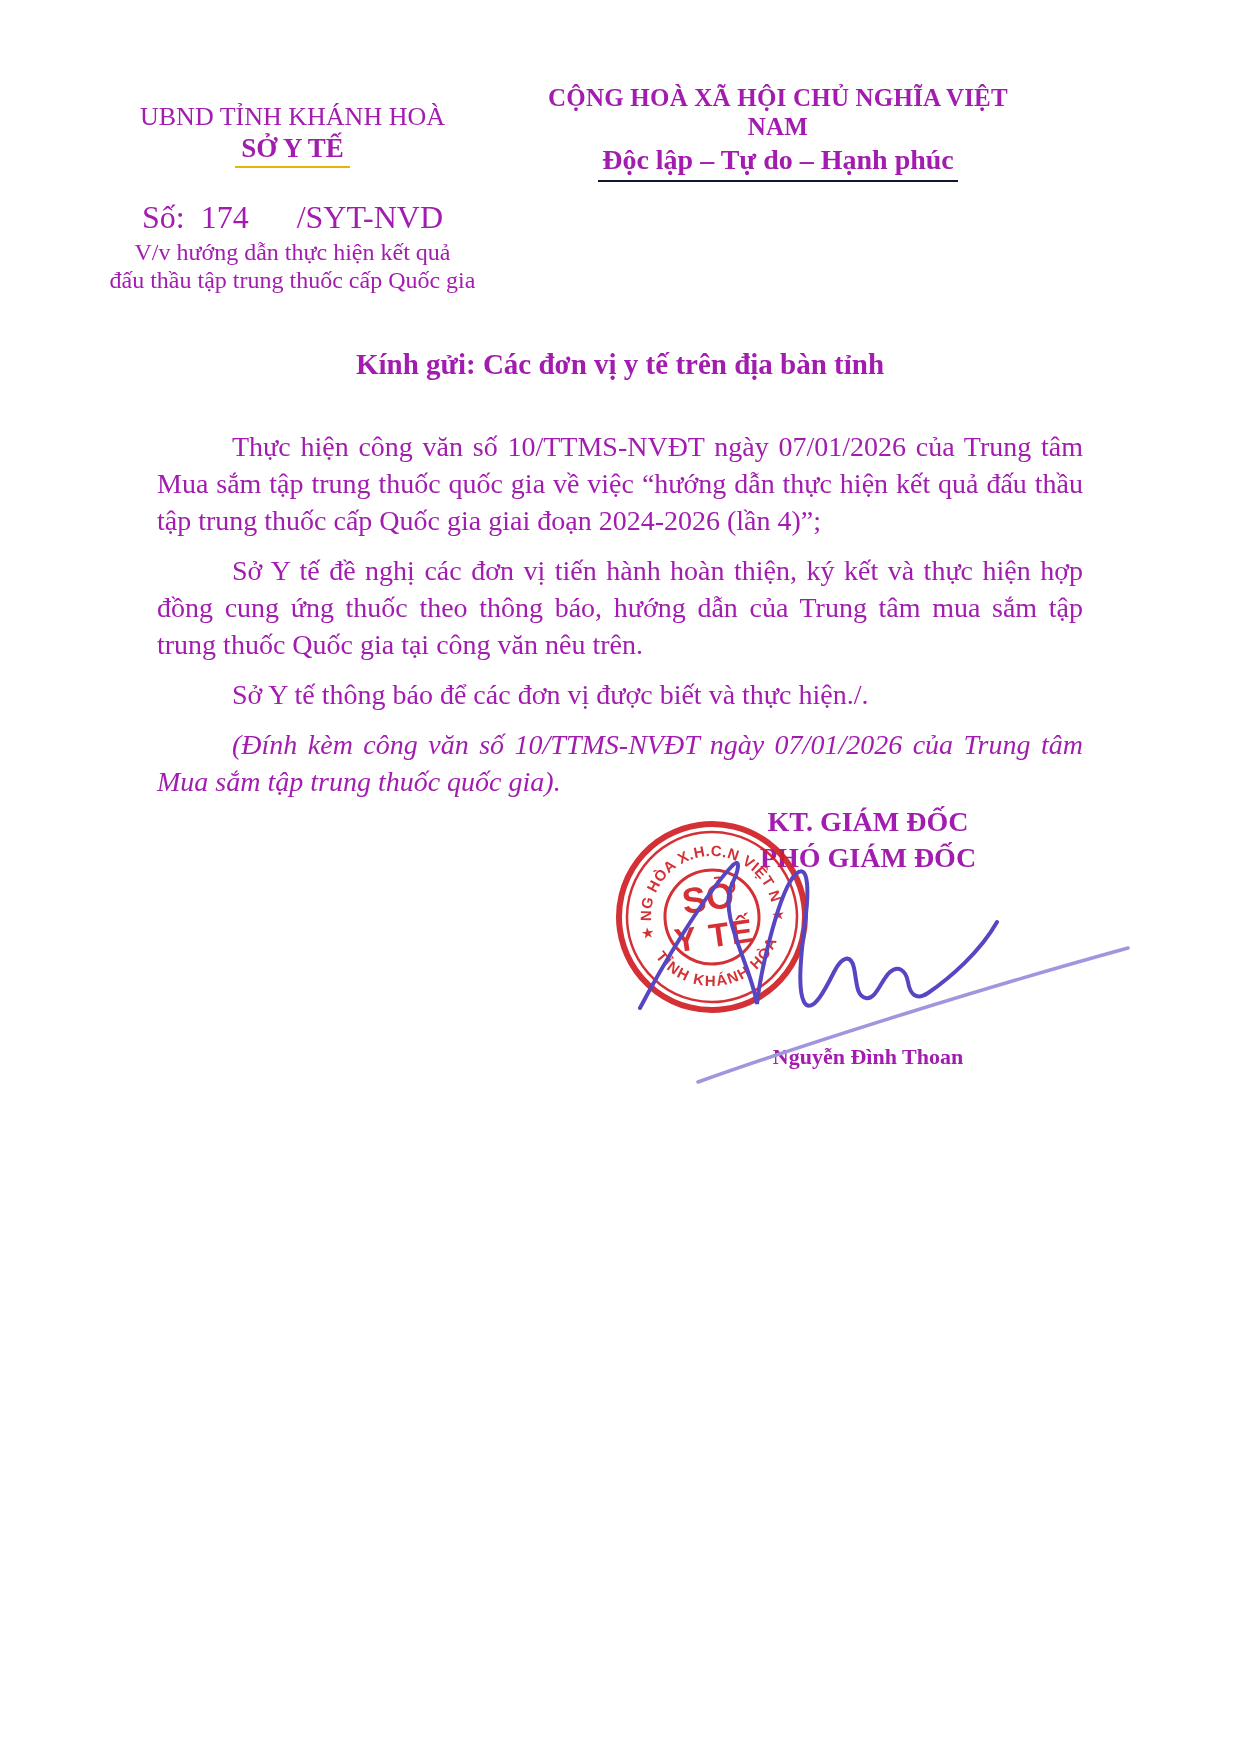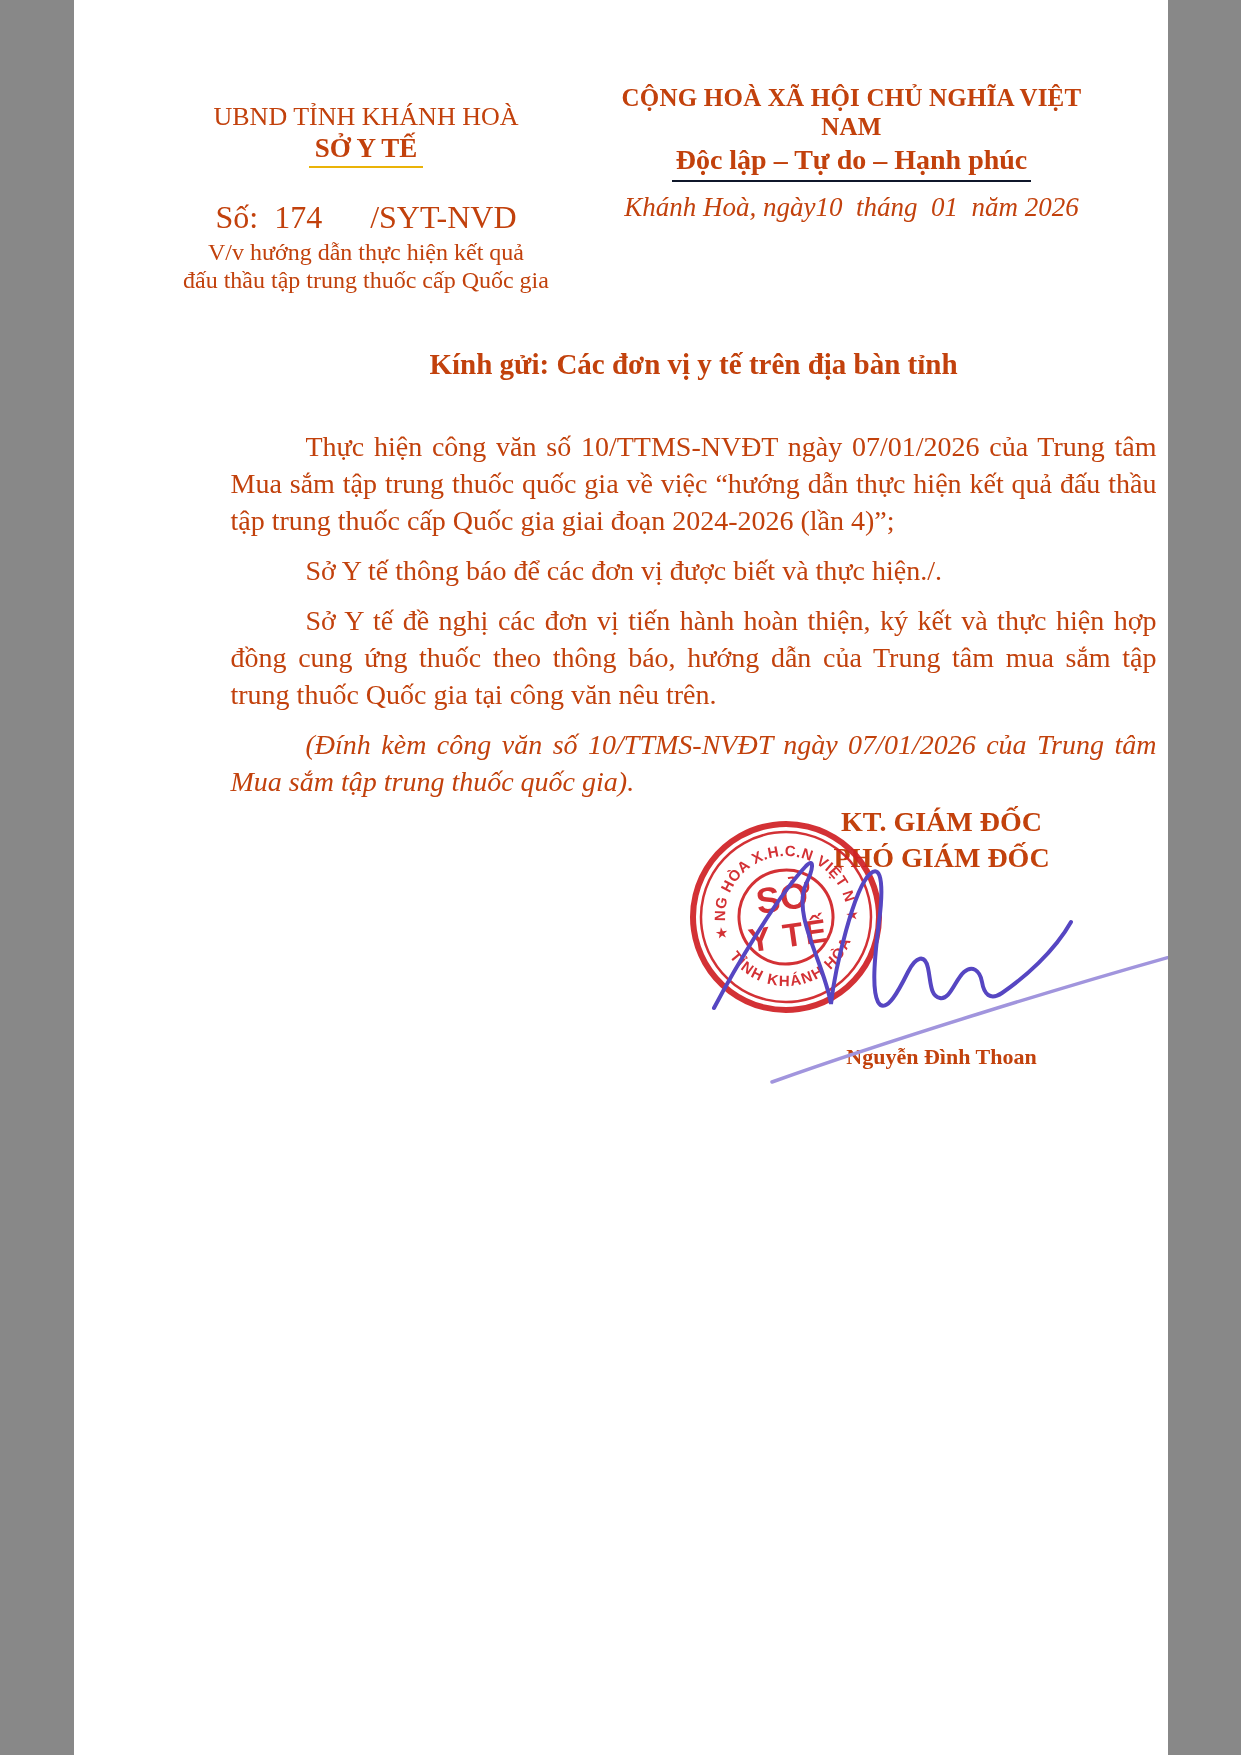--- a/index.html
+++ b/index.html
@@ -1,23 +1,23 @@
 <!DOCTYPE html>
 <html lang="vi"><head>
 <meta charset="utf-8">
 <style>
   html,body{margin:0;padding:0;background:#888;}
   .page{
     position:relative;
-    width:1094px;height:1755px;
+    width:1241px;height:1755px;
     background:#ffffff;
     margin:0 auto;
     overflow:hidden;
     font-family:"Liberation Serif","DejaVu Serif",serif;
-    color:#c2410c;
+    color:#a21caf;
   }
   .prewrap{white-space:pre-wrap;}
 
   
   .header-left{
     position:absolute;left:85px;top:102px;width:415px;
     text-align:center;line-height:1.12;
   }
   .header-left .org-parent{font-size:26px;}
   .header-left .org{
@@ -84,28 +84,27 @@
       <div>V/v hướng dẫn thực hiện kết quả</div>
       <div>đấu thầu tập trung thuốc cấp Quốc gia</div>
     </div>
   </div>
 
   <div class="header-right">
     <div class="motto1">CỘNG HOÀ XÃ HỘI CHỦ NGHĨA VIỆT NAM</div>
     <div class="motto2">
       <span>Độc lập – Tự do – Hạnh phúc</span>
     </div>
-    <div class="place-date prewrap">Khánh Hoà, ngày10  tháng  01  năm 2026</div>
   </div>
 
   <div class="content">
     <div class="salutation">Kính gửi: Các đơn vị y tế trên địa bàn tỉnh</div>
     <p>Thực hiện công văn số 10/TTMS-NVĐT ngày 07/01/2026 của Trung tâm Mua sắm tập trung thuốc quốc gia về việc “hướng dẫn thực hiện kết quả đấu thầu tập trung thuốc cấp Quốc gia giai đoạn 2024-2026 (lần 4)”;</p>
+    <p>Sở Y tế đề nghị các đơn vị tiến hành hoàn thiện, ký kết và thực hiện hợp đồng cung ứng thuốc theo thông báo, hướng dẫn của Trung tâm mua sắm tập trung thuốc Quốc gia tại công văn nêu trên.</p>
     <p>Sở Y tế thông báo để các đơn vị được biết và thực hiện./.</p>
-    <p>Sở Y tế đề nghị các đơn vị tiến hành hoàn thiện, ký kết và thực hiện hợp đồng cung ứng thuốc theo thông báo, hướng dẫn của Trung tâm mua sắm tập trung thuốc Quốc gia tại công văn nêu trên.</p>
     <p class="attach">(Đính kèm công văn số 10/TTMS-NVĐT ngày 07/01/2026 của Trung tâm Mua sắm tập trung thuốc quốc gia).</p>
   </div>
 
 
   <div class="sign-head">
     <div>KT. GIÁM ĐỐC</div>
     <div>PHÓ GIÁM ĐỐC</div>
   </div>
 
   <svg class="stamp-svg" viewBox="0 0 200 200" aria-hidden="true">

